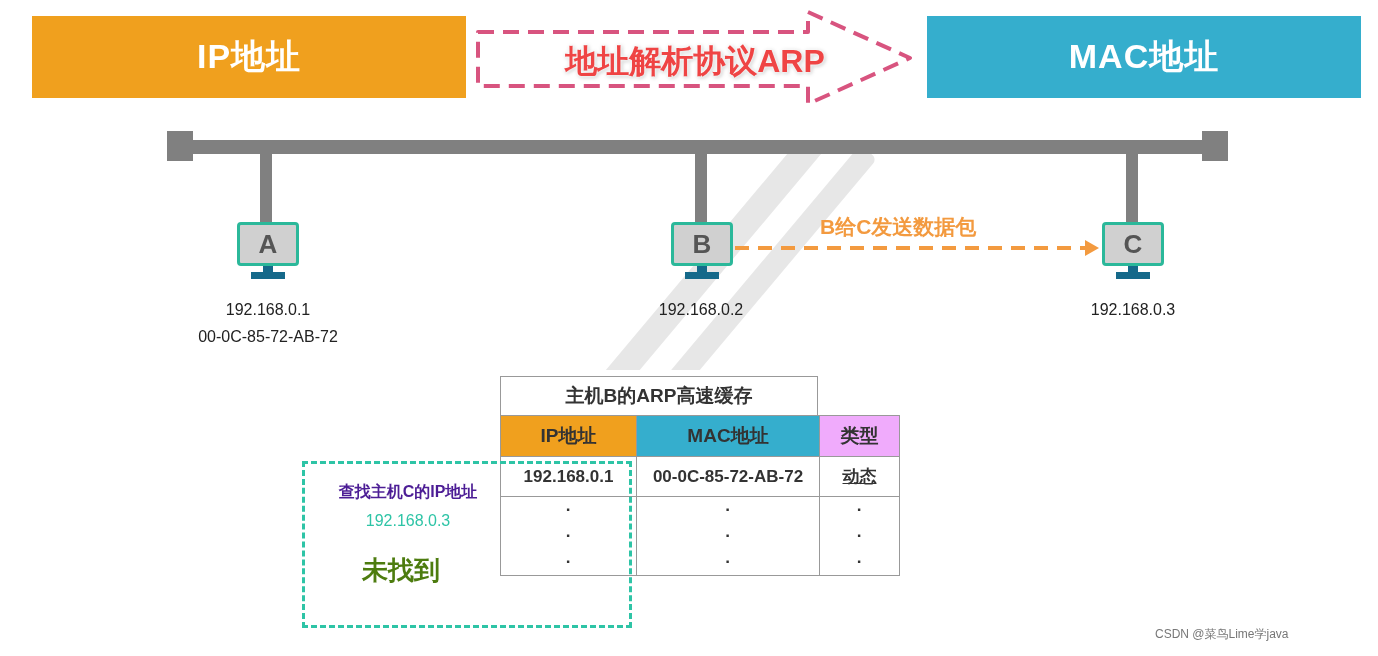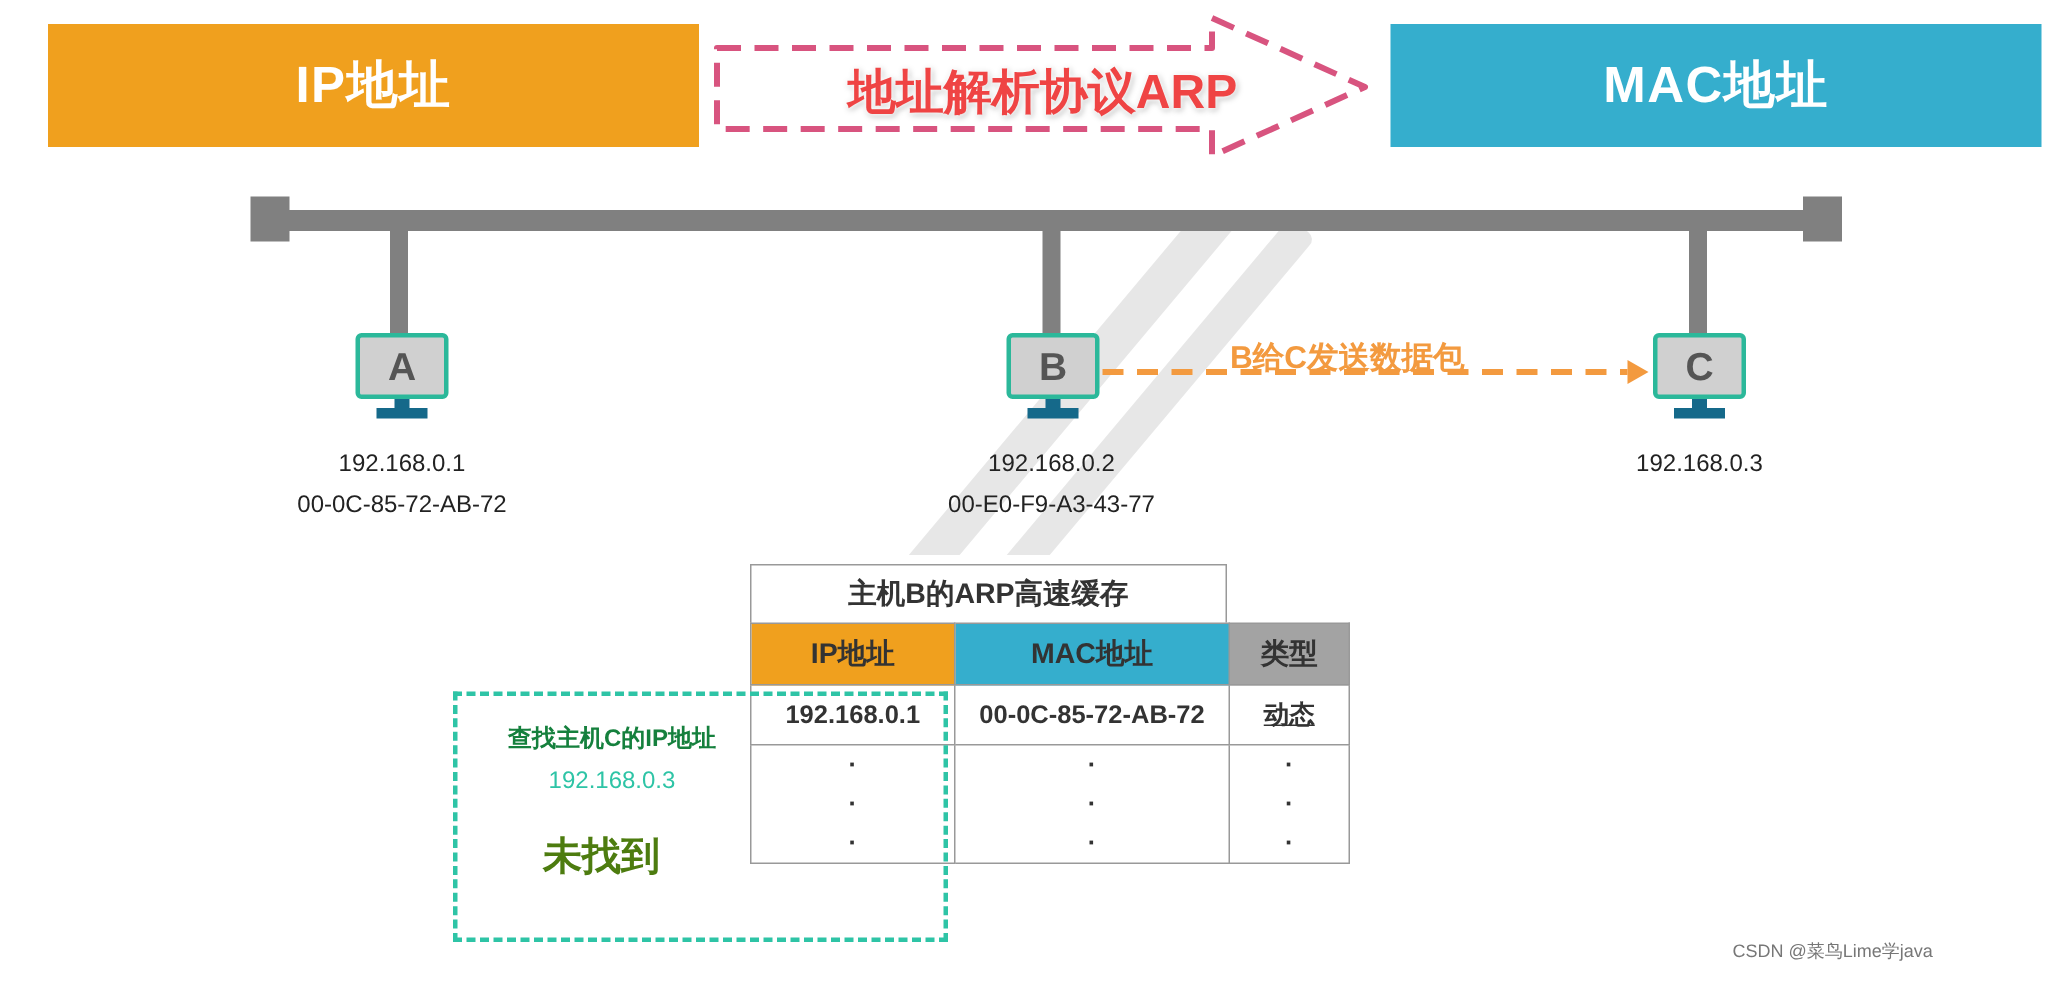--- a/index.html
+++ b/index.html
@@ -16,35 +16,35 @@
   .bus { left:170px; top:140px; width:1057px; height:14px; background:#808080; }
   .bus-cap { width:26px; height:30px; background:#808080; top:131px; }
   .drop { width:12px; background:#808080; top:154px; height:72px; }
   .host { width:60px; height:62px; }
   .screen { position:absolute; left:0; top:0; width:56px; height:38px; border:3px solid #2bb89a;
             border-radius:4px; background:#d0d0d0; display:flex; align-items:center; justify-content:center;
             font-weight:bold; font-size:26px; color:#555; }
   .neck { position:absolute; left:26px; top:44px; width:10px; height:6px; background:#15698a; }
   .stand { position:absolute; left:14px; top:50px; width:34px; height:7px; background:#15698a; }
   .host-text { font-size:16px; color:#222; text-align:center; width:220px; line-height:27px; }
-  .send-label { left:820px; top:213px; font-size:21px; font-weight:bold; color:#f39a3f;margin-top:11px; }
+  .send-label { left:820px; top:213px; font-size:21px; font-weight:bold; color:#f39a3f; }
   .table-title { left:500px; top:376px; width:318px; height:39px; border:1px solid #999; border-bottom:none;
                  box-sizing:border-box; display:flex; align-items:center; justify-content:center;
                  font-size:19px; font-weight:bold; color:#333; }
   table.arp { position:absolute; left:500px; top:415px; border-collapse:collapse; }
   table.arp td, table.arp th { border:1px solid #999; text-align:center; font-size:17px; color:#333; padding:0; }
   table.arp th { height:40px; font-size:19px; }
   th.h-ip { background:#f0a01e; color:#fff; width:135px; }
   th.h-mac { background:#35aecd; color:#fff; width:182px; }
-  th.h-type { background:#a3a3a3; color:#444; width:79px; font-weight:bold; }
+  th.h-type { background:#f0abfc; color:#444; width:79px; font-weight:bold; }
   table.arp td { height:39px; font-weight:bold; }
   td.type { font-weight:normal; color:#555;text-decoration:underline; }
   td.dots { height:93px; font-weight:normal; line-height:26px; font-size:16px; }
   .lookup-box { left:302px; top:461px; width:330px; height:167px; border:3px dashed #2ec4a6; box-sizing:border-box; }
-  .lookup-title { left:313px; top:482px; width:190px; text-align:center; font-size:16px; font-weight:bold; color:#15803d; }
+  .lookup-title { left:313px; top:482px; width:190px; text-align:center; font-size:16px; font-weight:bold; color:#4c1d95; }
   .lookup-ip { left:313px; top:512px; width:190px; text-align:center; font-size:16px; color:#2ec4a6; }
   .lookup-result { left:313px; top:553px; width:176px; text-align:center; font-size:26px; font-weight:bold; color:#4d7c0f; }
   .footer { left:1155px; top:626px; font-size:12px; color:#777; }
   .watermark { left:520px; top:140px; width:430px; height:230px; pointer-events:none; opacity:0.09; }
 </style>
 </head>
 <body>
 
 <div class="abs banner banner-ip">
   <span>IP地址</span>
@@ -88,21 +88,20 @@
 
 <div class="abs host" style="left:671px;top:222px">
   <div class="screen">
     <span>B</span>
   </div>
   <div class="neck"></div>
   <div class="stand"></div>
 </div>
 <div class="abs host-text" style="left:591px;top:296px">
   <div>192.168.0.2</div>
-  <div>00-E0-F9-A3-43-77</div>
 </div>
 
 <div class="abs host" style="left:1102px;top:222px">
   <div class="screen">
     <span>C</span>
   </div>
   <div class="neck"></div>
   <div class="stand"></div>
 </div>
 <div class="abs host-text" style="left:1023px;top:296px">

